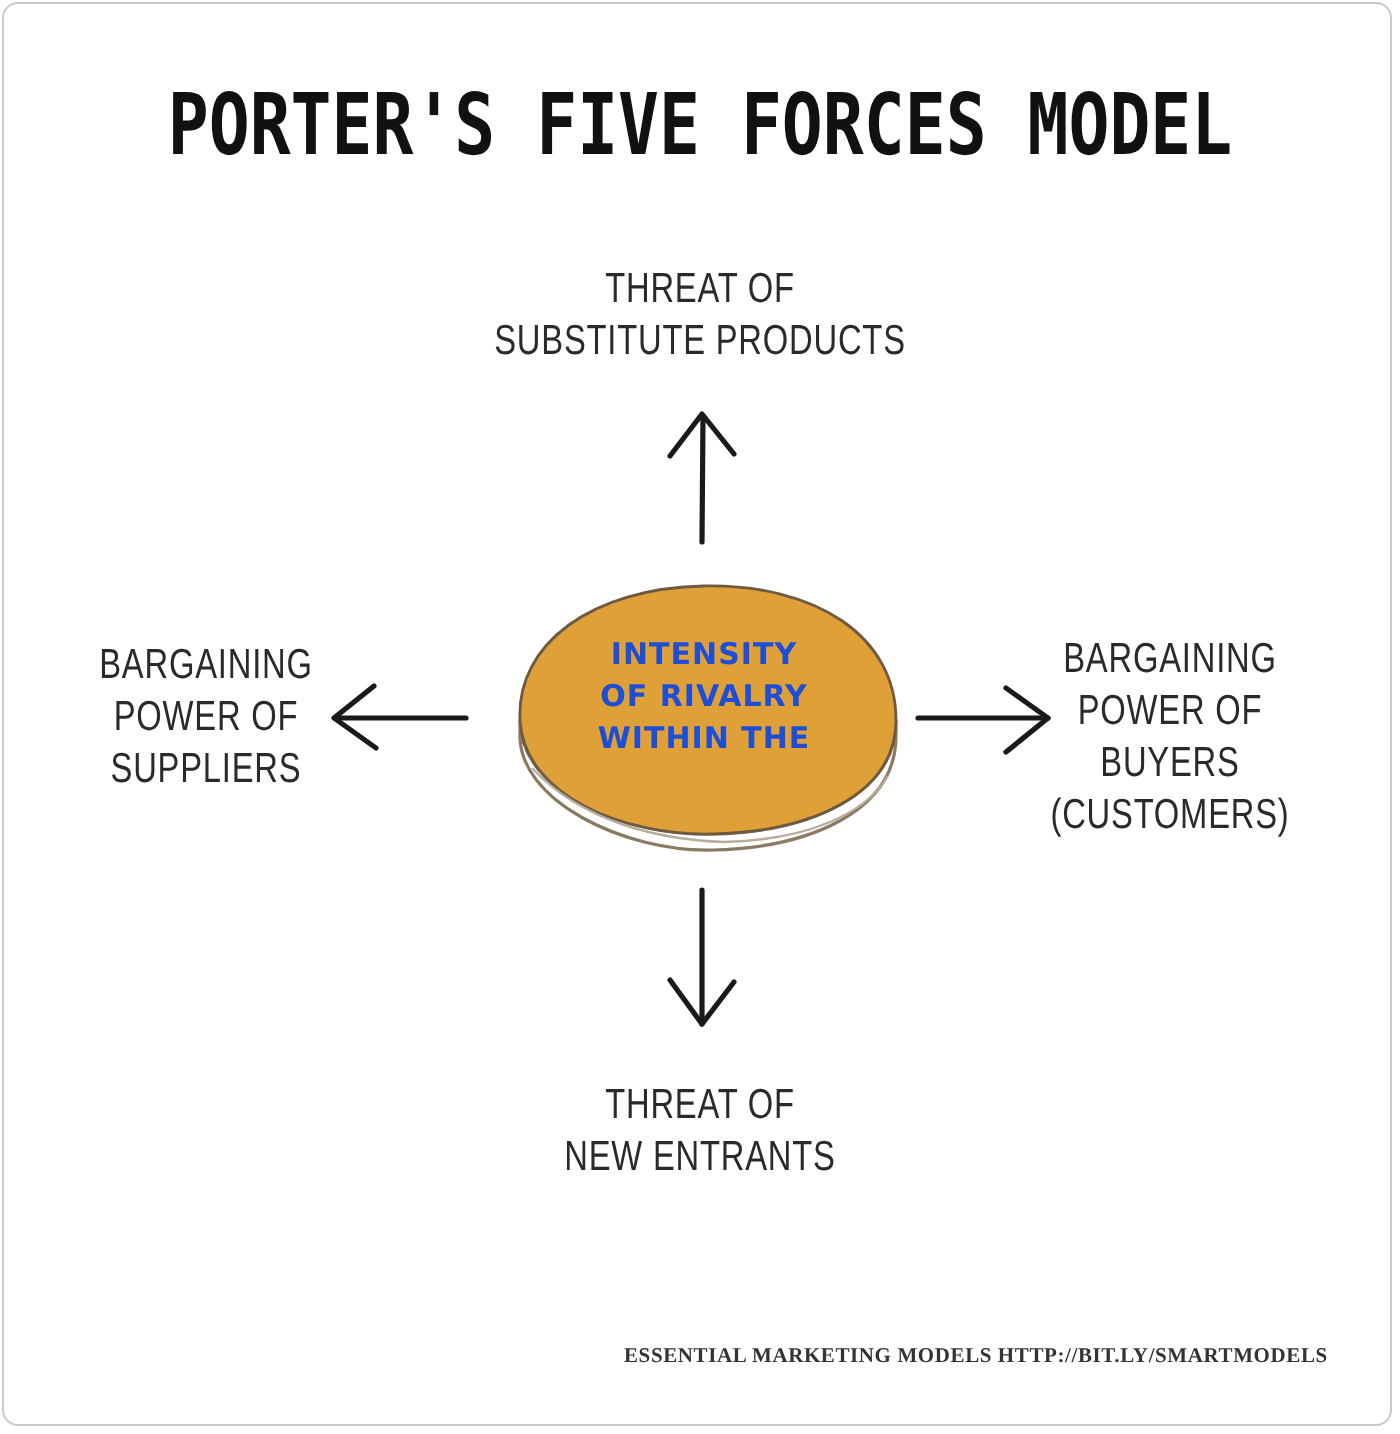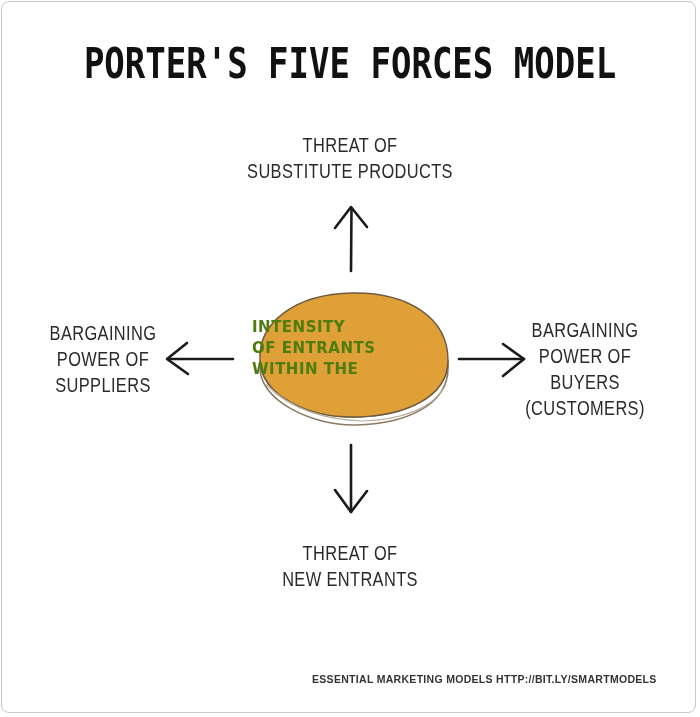--- a/index.html
+++ b/index.html
@@ -22,28 +22,28 @@
       transform: scaleX(0.78); transform-origin: center top;
     }
     .label .ln { display: block; white-space: nowrap; }
     .lbl-top { left: 200px; width: 300px; top: 132px; }
     .lbl-left { left: 8px; width: 190px; top: 320px; }
     .lbl-right { left: 490px; width: 190px; top: 317px; }
     .lbl-bottom { left: 200px; width: 300px; top: 540px; }
     svg.arrows { position: absolute; left: 0; top: 0; }
     .disc-wrap { position: absolute; left: 252px; top: 288px; width: 200px; height: 140px; }
     .disc-text {
-      position: absolute; left: 0; top: 29px; width: 200px; text-align: left;
+      position: absolute; left: 0; top: 29px; width: 200px; text-align: center;
       font-family: "DejaVu Sans", sans-serif; font-weight: bold;
-      font-size: 15px; line-height: 21px; color: #4d7c0f; letter-spacing: 0.5px;
+      font-size: 15px; line-height: 21px; color: #1d4ed8; letter-spacing: 0.5px;
     }
     .disc-text .ln { display: block; }
     .footer {
       position: absolute; left: 312px; top: 673px; width: 380px;
-      font-family: Liberation Sans, sans-serif; font-weight: bold;
+      font-family: Liberation Serif, serif; font-weight: bold;
       font-size: 10.5px; color: #333333; letter-spacing: 0.3px; white-space: nowrap;
     }
   </style>
 </head>
 <body>
 
 <div class="frame"></div>
 
 <div class="title">PORTER'S FIVE FORCES MODEL</div>
 
@@ -92,18 +92,18 @@
 </svg>
 
 <div class="disc-wrap">
   <svg width="200" height="140">
     <path d="M8 78 C6 112, 60 138, 104 137 C152 136, 196 118, 196 80 L196 72 C196 110,152 128,104 129 C60 130,8 108,8 72 Z" fill="#ffffff" stroke="#8a7a62" stroke-width="1.6"></path>
     <path d="M8 72 C6 34, 44 6, 100 5 C156 4, 196 30, 196 72 C196 110, 152 128, 104 129 C60 130, 10 110, 8 72 Z" fill="#E0A038" stroke="#6d5a40" stroke-width="1.4"></path>
     <path d="M14 96 C40 124, 80 132, 110 133 C150 132, 180 120, 192 100" fill="none" stroke="#b8ad9c" stroke-width="1.2"></path>
   </svg>
   <div class="disc-text">
     <span class="ln">INTENSITY</span>
-    <span class="ln">OF ENTRANTS</span>
+    <span class="ln">OF RIVALRY</span>
     <span class="ln">WITHIN THE</span>
   </div>
 </div>
 
 <div class="footer">ESSENTIAL MARKETING MODELS HTTP://BIT.LY/SMARTMODELS</div>
 
 </body></html>

